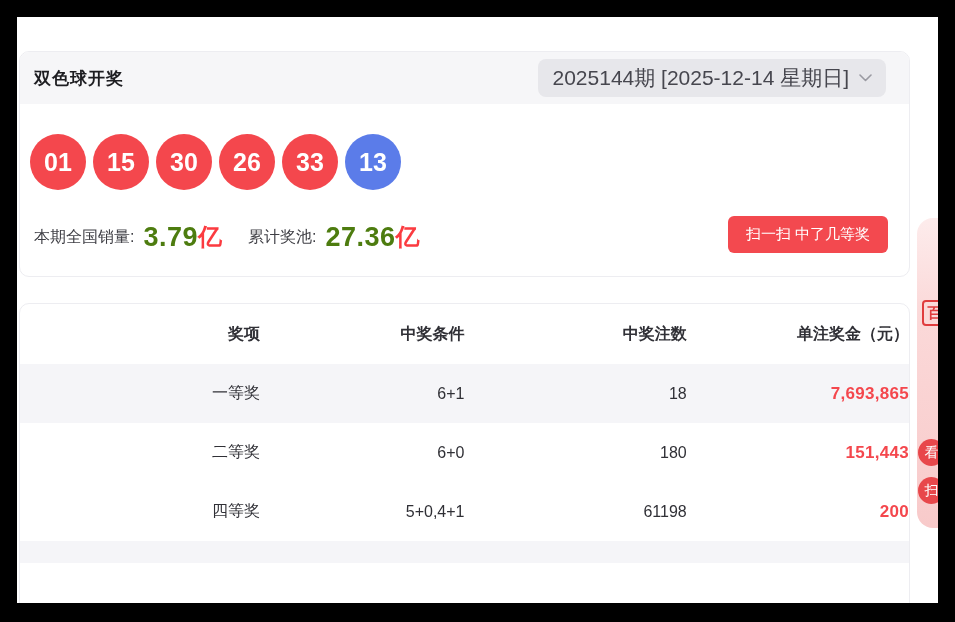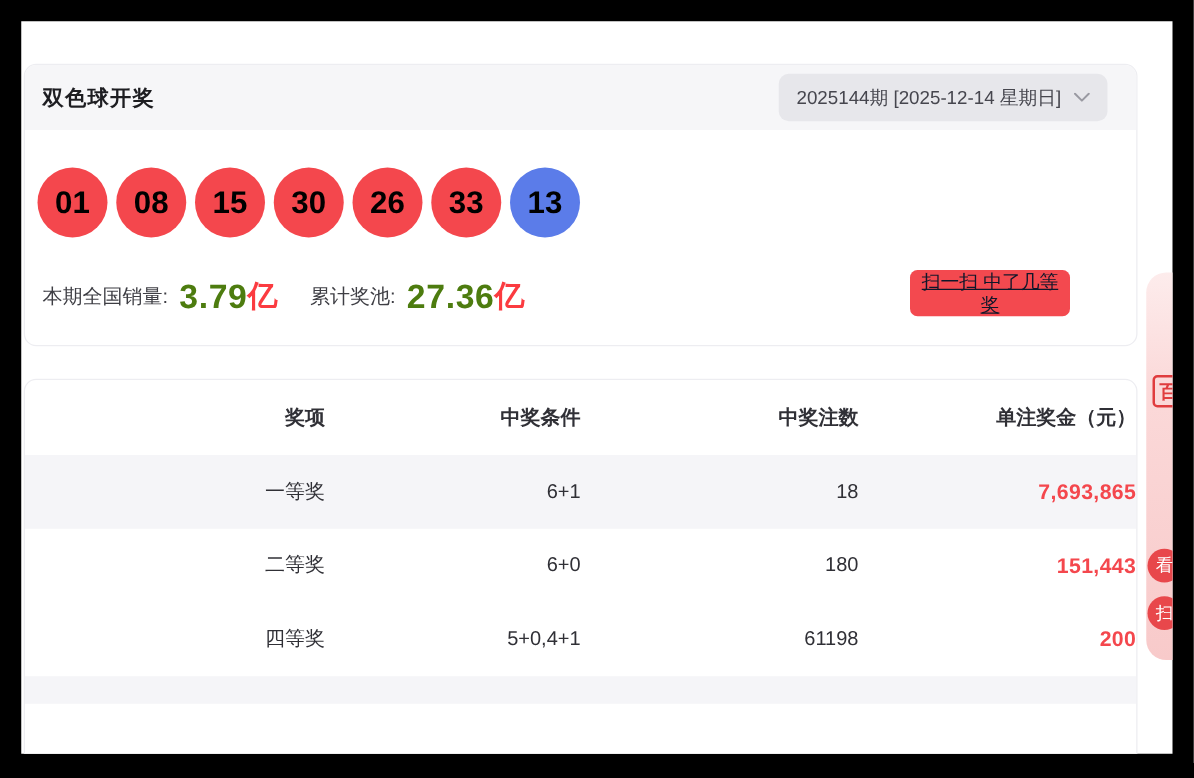--- a/index.html
+++ b/index.html
@@ -22,41 +22,40 @@
   }
   .card1{top:34px;height:226px;}
   .titlebar{
     height:52px;background:#f6f6f8;border-radius:9px 9px 0 0;
     display:flex;align-items:center;padding:0 23px 0 14px;box-sizing:border-box;
   }
   .page-title{font-size:17px;font-weight:bold;color:#1d1d21;letter-spacing:1px;}
   .period-select{
     margin-left:auto;background:#e7e7eb;border-radius:8px;height:38px;
     display:flex;align-items:center;gap:10px;padding:0 14px;cursor:pointer;
-    font-size:15px;color:#46464e;
+    font-size:21px;color:#46464e;
   }
   .chev{display:flex;align-items:center;}
   .balls{position:absolute;left:10px;top:82px;display:flex;gap:7px;}
   .ball{
     width:56px;height:56px;border-radius:50%;
-    background:#f4474d;color:#000000;font-size:25px;font-weight:bold;
+    background:#f4474d;color:#ffffff;font-size:25px;font-weight:bold;
     display:flex;align-items:center;justify-content:center;
   }
   .ball.blue{background:#5b7ce9;}
   .stats{position:absolute;left:14px;top:163px;height:44px;display:flex;align-items:center;}
   .stat-label{font-size:16px;color:#3e3e44;}
   .stat-value{font-size:27px;font-weight:bold;color:#4d7c0f;margin-left:9px;letter-spacing:0.5px;}
   .stat-unit{font-size:24px;font-weight:bold;color:#fb3b40;}
   .gap2{margin-left:26px;}
   .scan-btn{
-    position:absolute;left:708px;top:164px;width:128px;height:37px;
-    background:#f3494f;border:none;border-radius:6px;color:#0f172a;font-size:15px;
+    position:absolute;left:708px;top:164px;width:160px;height:37px;
+    background:#f3494f;border:none;border-radius:6px;color:#ffffff;font-size:15px;
     display:flex;align-items:center;justify-content:center;cursor:pointer;
     font-family:inherit;
-    text-decoration:underline;
   }
   
   .card2{top:286px;height:340px;border-radius:10px 10px 0 0;overflow:hidden;}
   .t-row{
     display:grid;grid-template-columns:27% 23% 25% 25%;
     align-items:center;height:59px;
   }
   .t-head{height:60px;font-weight:bold;font-size:16px;color:#222226;}
   .t-row > div{text-align:right;font-size:16px;color:#303036;}
   .t-row.alt{background:#f5f5f8;}
@@ -95,21 +94,20 @@
         <span class="chev">
           <svg width="13" height="8" viewBox="0 0 13 8">
               <polyline points="1,1 6.5,6.5 12,1" fill="none" stroke="#9a9aa2" stroke-width="1.6" stroke-linecap="round" stroke-linejoin="round"></polyline>
             </svg>
         </span>
       </div>
     </div>
 
     <div class="balls">
       <div class="ball">01</div>
-      <div class="ball">08</div>
       <div class="ball">15</div>
       <div class="ball">30</div>
       <div class="ball">26</div>
       <div class="ball">33</div>
       <div class="ball blue">13</div>
     </div>
 
     <div class="stats">
       <span class="stat-label">本期全国销量:</span>
       <span class="stat-value">3.79</span>

